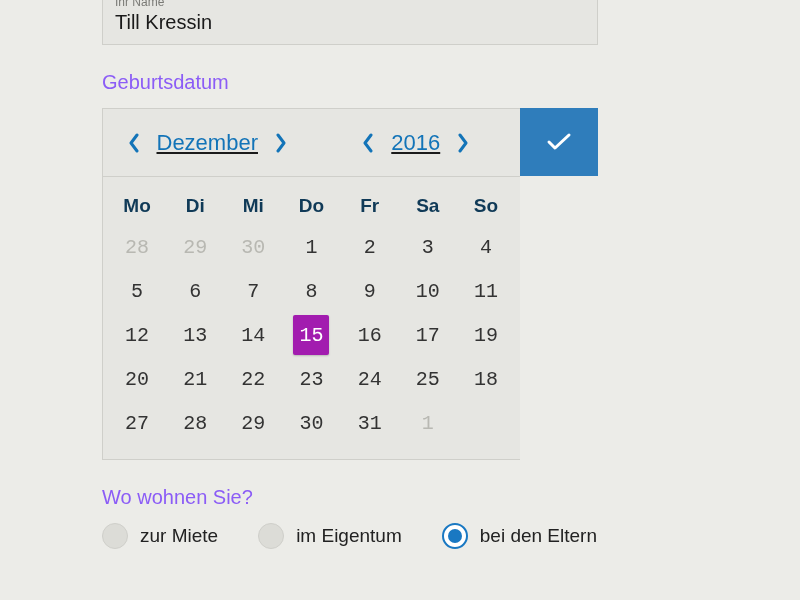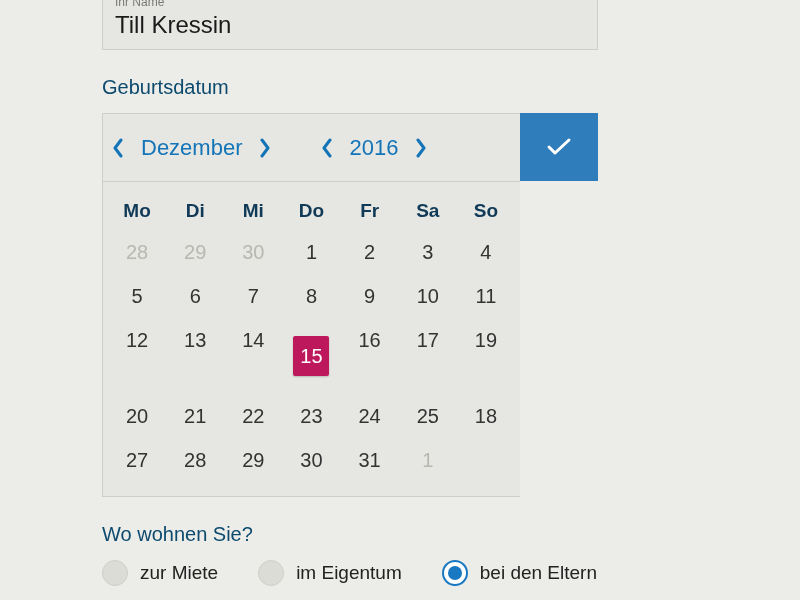--- a/index.html
+++ b/index.html
@@ -17,27 +17,27 @@
     border: 1px solid #cfcfca;
     padding: 4px 12px 10px 12px;
     margin-top: -10px;
     width: 496px;
   }
   .input-label {
     font-size: 12px;
     color: #7a7a76;
   }
   .input-value {
-    font-size: 24px;
+    font-size: 20px;
     color: #1a1a1a;
     margin-top: 2px;
   }
   .section-label {
     font-size: 20px;
-    color: #0c4a6e;
+    color: #8b5cf6;
     margin-top: 26px;
     margin-bottom: 14px;
   }
   .calendar-wrap {
     display: flex;
     width: 496px;
   }
   .calendar {
     background: #e6e6e2;
     border: 1px solid #cfcfca;
@@ -46,22 +46,23 @@
   }
   .cal-header {
     display: flex;
     align-items: center;
     height: 68px;
     border-bottom: 1px solid #cfcfca;
   }
   .month-nav, .year-nav {
     display: flex;
     align-items: center;
-    justify-content: flex-start;
+    justify-content: center;
     flex: 1;
+    text-decoration: underline;
   }
   .chev {
     width: 30px;
     height: 30px;
     display: flex;
     align-items: center;
     justify-content: center;
     cursor: pointer;
     color: #1374b8;
   }
@@ -98,28 +99,29 @@
   .day {
     text-align: left;
     font-size: 20px;
     color: #333;
     padding: 8px 0;
     height: 40px;
     cursor: pointer;
     display: flex;
     align-items: center;
     justify-content: center;
+    font-family: Liberation Mono, monospace;
   }
   .day.out { color: #b8b8b2; }
   .day.sel {
-    background: #be185d;
+    background: #a21caf;
     color: #fff;
     border-radius: 2px;
     width: 36px;
-    margin: 16px auto;
+    margin: 0 auto;
     box-shadow: 0 1px 2px rgba(0,0,0,.2);
   }
   .radio-group {
     display: flex;
     gap: 40px;
     margin-top: 10px;
   }
   .radio {
     display: flex;
     align-items: center;

